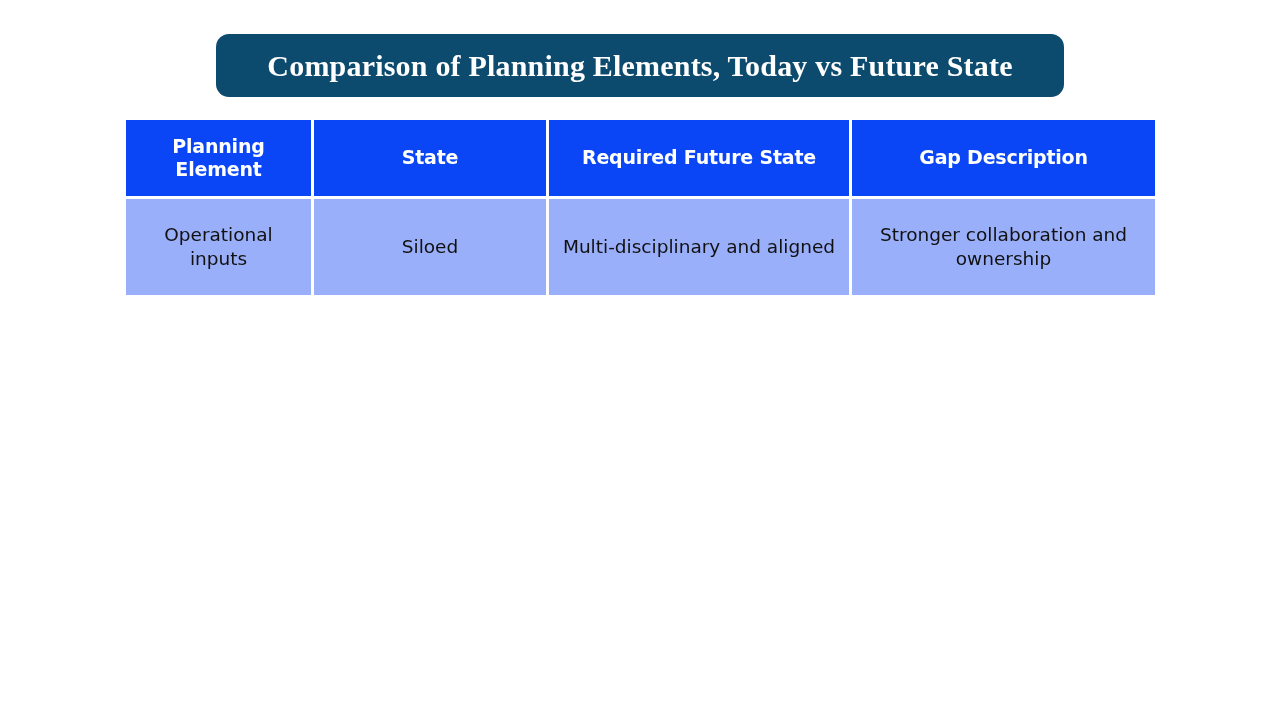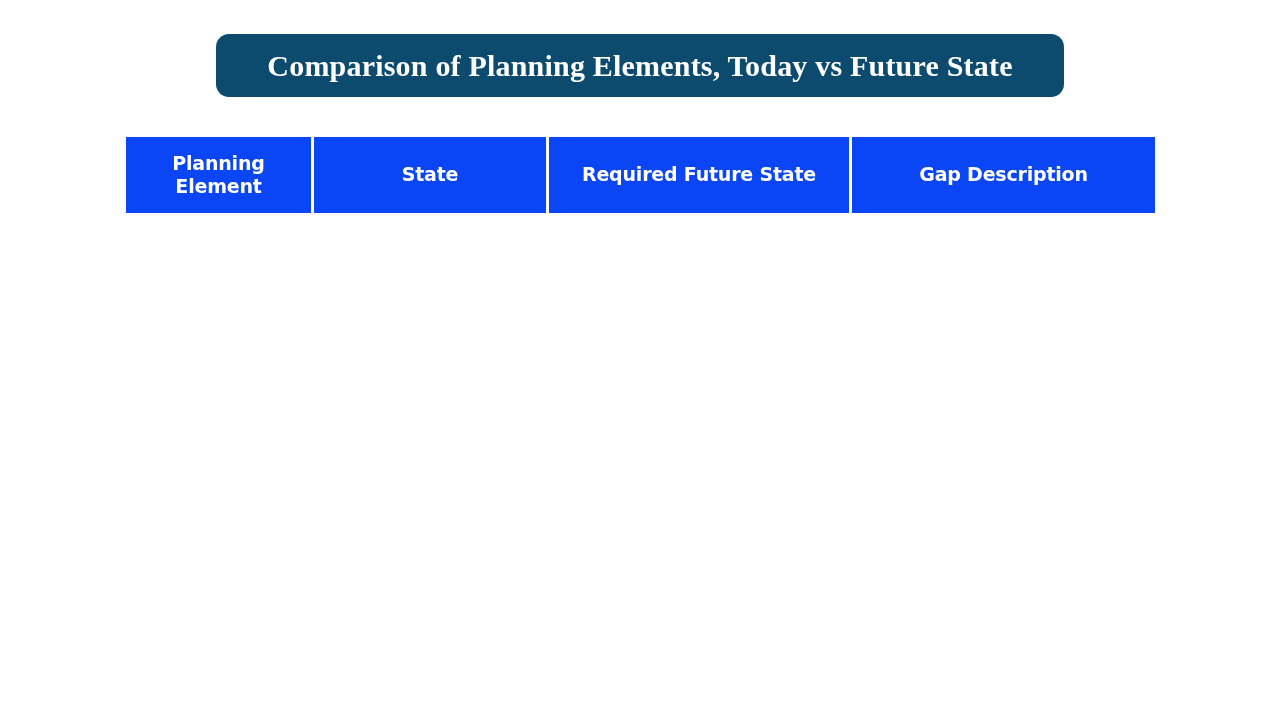--- a/index.html
+++ b/index.html
@@ -36,21 +36,21 @@
     font-size: 30px;
     letter-spacing: 0.2px;
     white-space: nowrap;
     line-height: 1;
   }
 
   
   #comparison-table {
     position: absolute;
     left: 126px;
-    top: 137px;
+    top: 120px;
     width: 1029px;
     border-collapse: separate;
     border-spacing: 0;
     table-layout: fixed;
   }
 
   #comparison-table col.c1 { width: 188px; }
   #comparison-table col.c2 { width: 235px; }
   #comparison-table col.c3 { width: 303px; }
   #comparison-table col.c4 { width: 303px; }
@@ -115,14 +115,20 @@
       <th>
         <span>Planning</span><br>
         <span>Element</span>
       </th>
       <th>State</th>
       <th>Required Future State</th>
       <th>Gap Description</th>
     </tr>
   </thead>
   <tbody>
+    <tr class="row-dark">
+      <td>Operational inputs</td>
+      <td>Siloed</td>
+      <td>Multi-disciplinary and aligned</td>
+      <td>Stronger collaboration and ownership</td>
+    </tr>
   </tbody>
 </table>
 
 </body></html>

